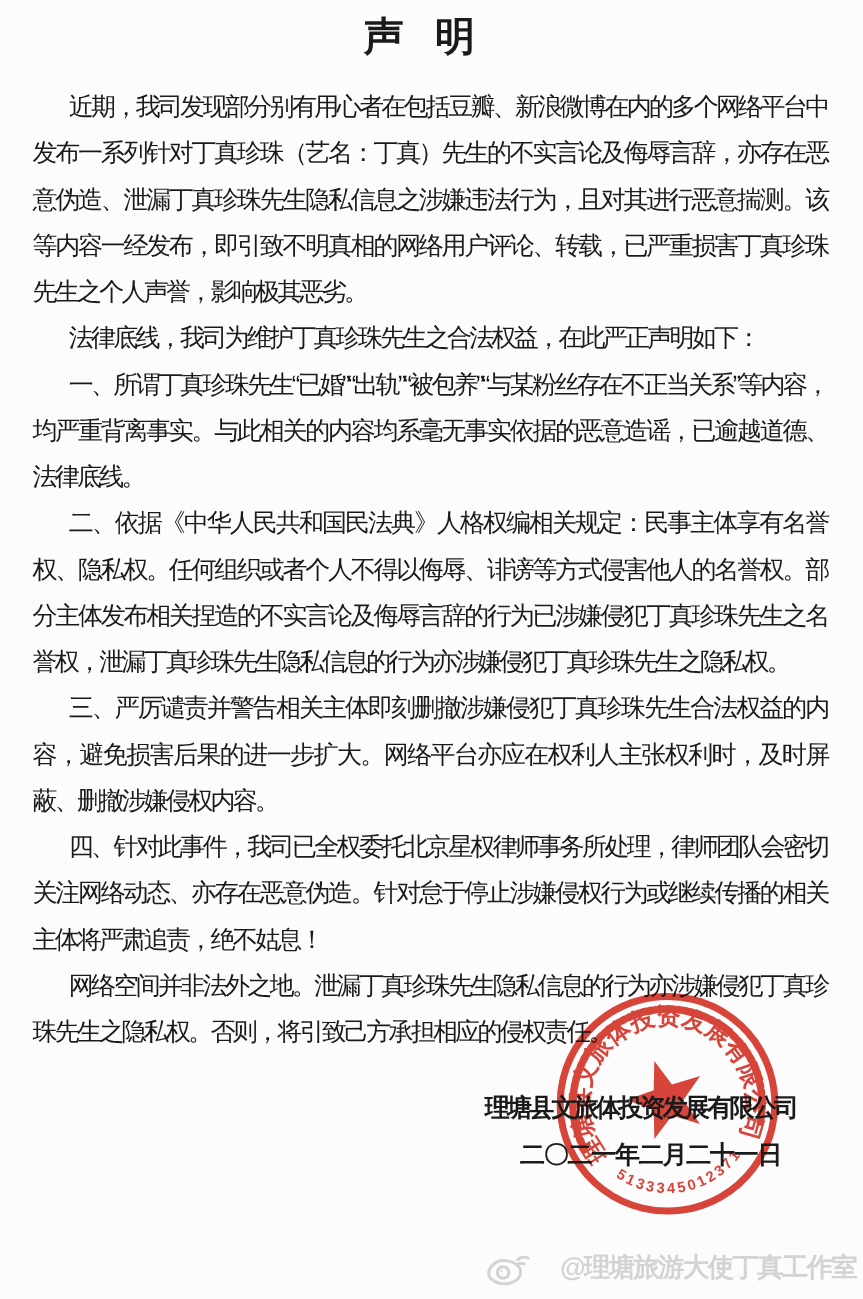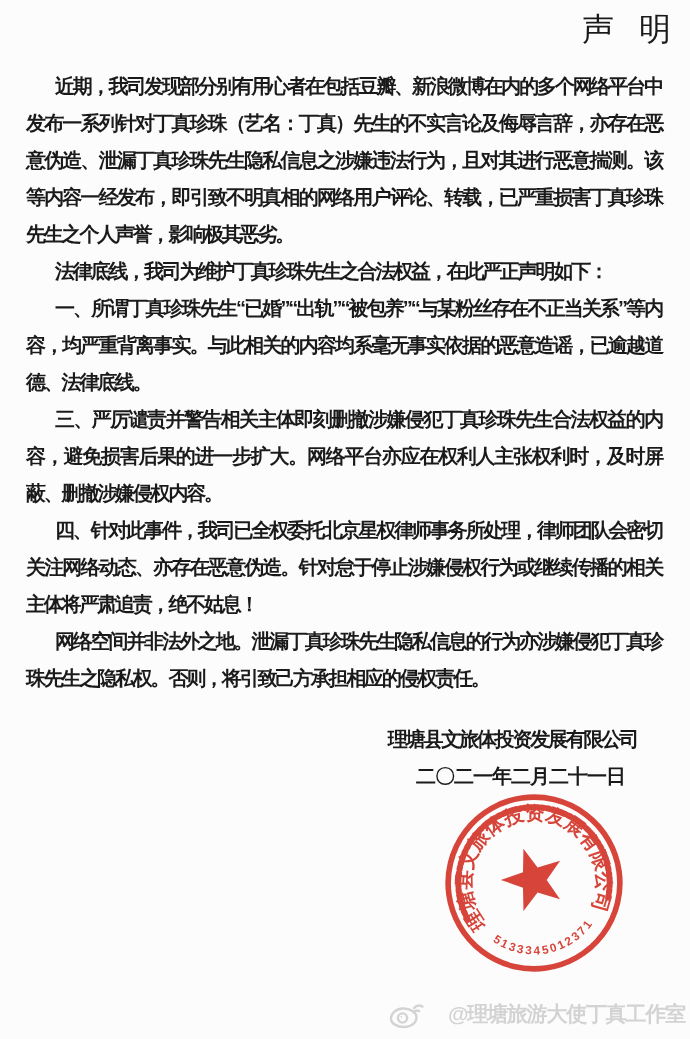--- a/index.html
+++ b/index.html
@@ -3,27 +3,27 @@
 <meta charset="utf-8">
 <style>
   html,body{margin:0;padding:0;}
   body{
     width:690px;height:1039px;position:relative;overflow:hidden;
     background:var(--bg,#fcfcfc);
     font-family:"Liberation Sans","DejaVu Sans",sans-serif;
   }
   .page{position:absolute;inset:0;color:var(--ink,#1a1a1a);}
   .title{
-    margin:8px 11px 0 0;text-align:right;
-    font-size:32px;font-weight:normal;letter-spacing:8px;
+    margin:8px 11px 0 0;text-align:center;
+    font-size:32px;font-weight:bold;letter-spacing:8px;
     color:var(--ink,#1a1a1a);
   }
   .body-text{
     margin:16px 28px 0 26px;
-    font-size:20px;line-height:37px;font-weight:bold;
+    font-size:20px;line-height:37px;font-weight:normal;
     letter-spacing:-2.2px;text-align:justify;
   }
   .para{margin:0;text-indent:29px;}
   .signature{
     position:relative;z-index:2;
     margin-top:24px;font-size:20px;line-height:37px;font-weight:bold;
     letter-spacing:-2.2px;text-align:right;
   }
   .sig-company{padding-right:53px;}
   .sig-date{padding-right:65px;letter-spacing:-1px;font-family:Liberation Serif, serif;}
@@ -47,20 +47,21 @@
 <body style="--ink: #1a1a1a; --seal: #d6372b; --wm: #d3d3d3; --bg: #fcfcfc;">
 
 <div class="page">
 
   <h1 class="title">声 明</h1>
 
   <div class="body-text">
       <p class="para">近期，我司发现部分别有用心者在包括豆瓣、新浪微博在内的多个网络平台中发布一系列针对丁真珍珠（艺名：丁真）先生的不实言论及侮辱言辞，亦存在恶意伪造、泄漏丁真珍珠先生隐私信息之涉嫌违法行为，且对其进行恶意揣测。该等内容一经发布，即引致不明真相的网络用户评论、转载，已严重损害丁真珍珠先生之个人声誉，影响极其恶劣。</p>
       <p class="para">法律底线，我司为维护丁真珍珠先生之合法权益，在此严正声明如下：</p>
       <p class="para">一、所谓丁真珍珠先生“已婚”“出轨”“被包养”“与某粉丝存在不正当关系”等内容，均严重背离事实。与此相关的内容均系毫无事实依据的恶意造谣，已逾越道德、法律底线。</p>
+      <p class="para">二、依据《中华人民共和国民法典》人格权编相关规定：民事主体享有名誉权、隐私权。任何组织或者个人不得以侮辱、诽谤等方式侵害他人的名誉权。部分主体发布相关捏造的不实言论及侮辱言辞的行为已涉嫌侵犯丁真珍珠先生之名誉权，泄漏丁真珍珠先生隐私信息的行为亦涉嫌侵犯丁真珍珠先生之隐私权。</p>
       <p class="para">三、严厉谴责并警告相关主体即刻删撤涉嫌侵犯丁真珍珠先生合法权益的内容，避免损害后果的进一步扩大。网络平台亦应在权利人主张权利时，及时屏蔽、删撤涉嫌侵权内容。</p>
       <p class="para">四、针对此事件，我司已全权委托北京星权律师事务所处理，律师团队会密切关注网络动态、亦存在恶意伪造。针对怠于停止涉嫌侵权行为或继续传播的相关主体将严肃追责，绝不姑息！</p>
       <p class="para">网络空间并非法外之地。泄漏丁真珍珠先生隐私信息的行为亦涉嫌侵犯丁真珍珠先生之隐私权。否则，将引致己方承担相应的侵权责任。</p>
     </div>
 
   <div class="signature">
     <div class="sig-company">理塘县文旅体投资发展有限公司</div>
     <div class="sig-date">二〇二一年二月二十一日</div>
   </div>
 

